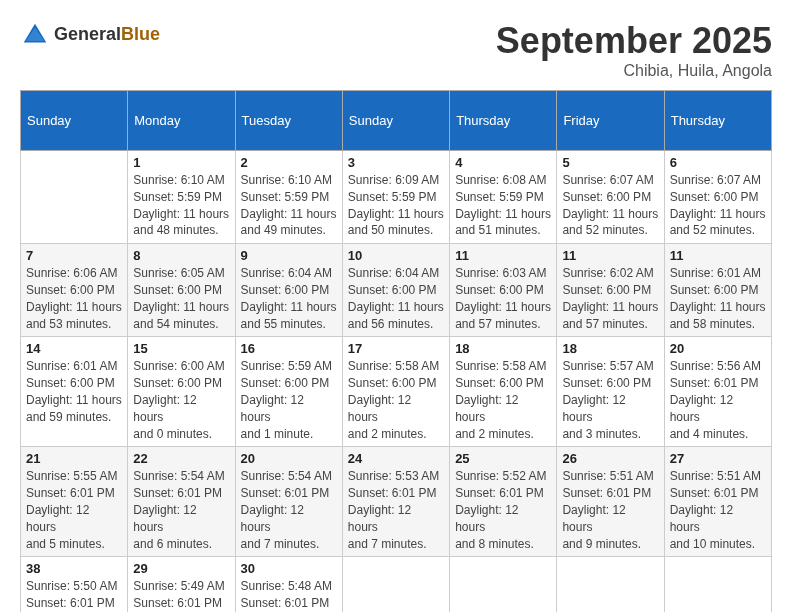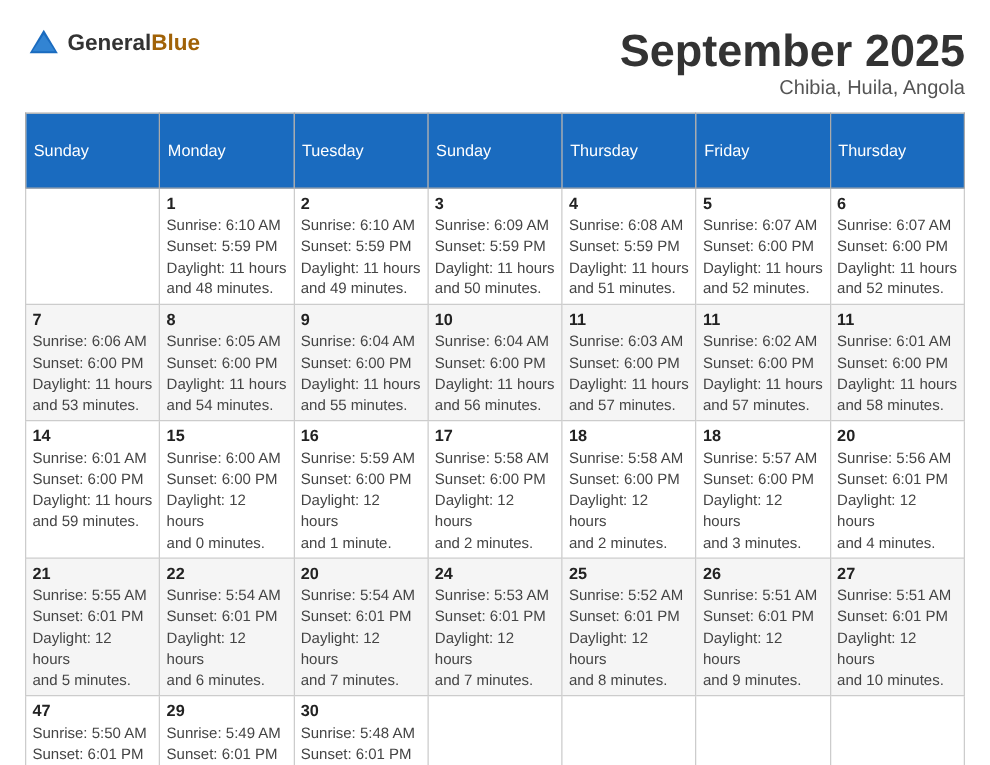--- a/index.html
+++ b/index.html
@@ -244,21 +244,21 @@
           <span class="day-number">26</span>
           <div class="day-detail">Sunrise: 5:51 AM<br>Sunset: 6:01 PM<br>Daylight: 12 hours<br>and 9 minutes.</div>
         </td>
         <td>
           <span class="day-number">27</span>
           <div class="day-detail">Sunrise: 5:51 AM<br>Sunset: 6:01 PM<br>Daylight: 12 hours<br>and 10 minutes.</div>
         </td>
       </tr>
       <tr>
         <td>
-          <span class="day-number">47</span>
+          <span class="day-number">38</span>
           <div class="day-detail">Sunrise: 5:50 AM<br>Sunset: 6:01 PM<br>Daylight: 12 hours<br>and 11 minutes.</div>
         </td>
         <td>
           <span class="day-number">29</span>
           <div class="day-detail">Sunrise: 5:49 AM<br>Sunset: 6:01 PM<br>Daylight: 12 hours<br>and 12 minutes.</div>
         </td>
         <td>
           <span class="day-number">30</span>
           <div class="day-detail">Sunrise: 5:48 AM<br>Sunset: 6:01 PM<br>Daylight: 12 hours<br>and 13 minutes.</div>
         </td>

